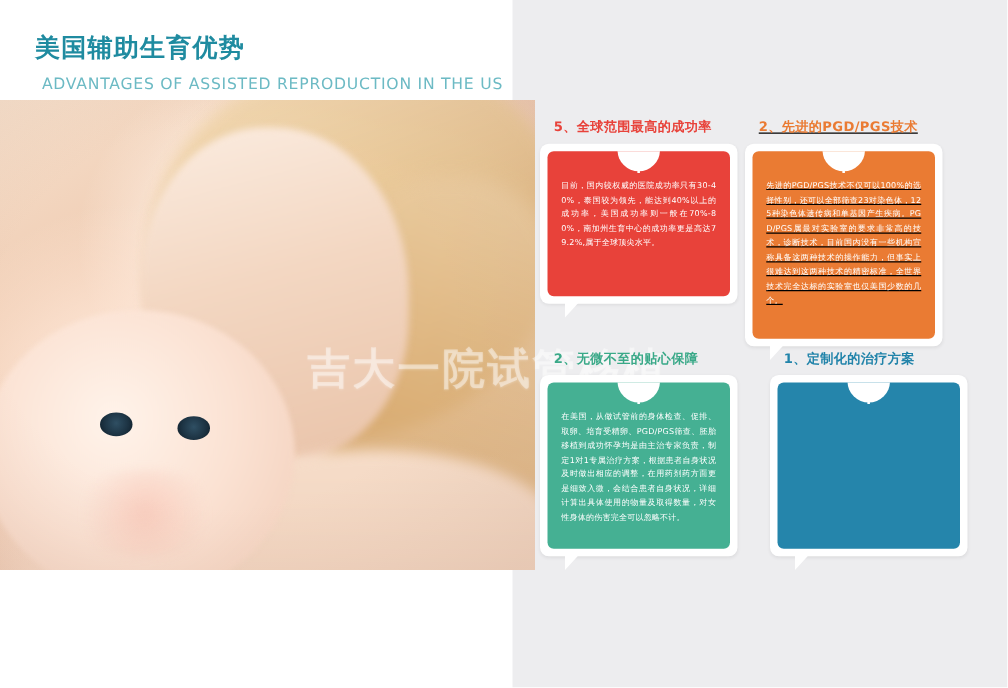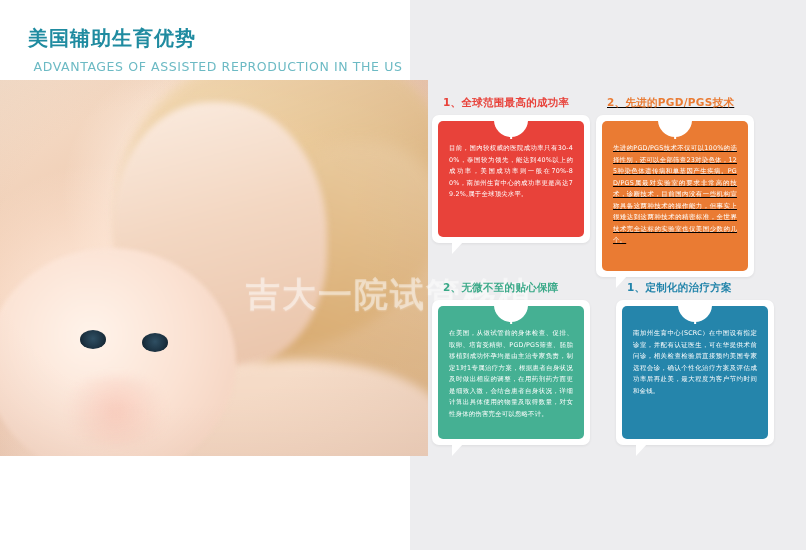--- a/index.html
+++ b/index.html
@@ -259,21 +259,21 @@
     <div class="photo-baby"></div>
     <div class="photo-baby-cheek"></div>
     <div class="photo-baby-eye l"></div>
     <div class="photo-baby-eye r"></div>
     <div class="photo-vig"></div>
   </div>
 
   <div class="watermark">吉大一院试管移植</div>
 
   <div class="card c1" id="card-1">
-    <div class="card-head">1、全球范围最高的成功率</div>
+    <div class="card-head">5、全球范围最高的成功率</div>
     <div class="bubble">
       <div class="body">
         <div class="notch"></div>
         <div class="plus">+</div>
         <div class="body-text">目前，国内较权威的医院成功率只有30-40%，泰国较为领先，能达到40%以上的成功率，美国成功率则一般在70%-80%，南加州生育中心的成功率更是高达79.2%,属于全球顶尖水平。</div>
       </div>
       <div class="bubble-tail"></div>
     </div>
   </div>
 
@@ -300,19 +300,18 @@
       <div class="bubble-tail"></div>
     </div>
   </div>
 
   <div class="card c4" id="card-4">
     <div class="card-head">1、定制化的治疗方案</div>
     <div class="bubble">
       <div class="body">
         <div class="notch"></div>
         <div class="plus">+</div>
-        <div class="body-text">南加州生育中心(SCRC）在中国设有指定诊室，并配有认证医生，可在华提供术前问诊，相关检查检验后直接预约美国专家远程会诊，确认个性化治疗方案及评估成功率后再赴美，最大程度为客户节约时间和金钱。</div>
       </div>
       <div class="bubble-tail"></div>
     </div>
   </div>
 
 </div>
 
 </body></html>

